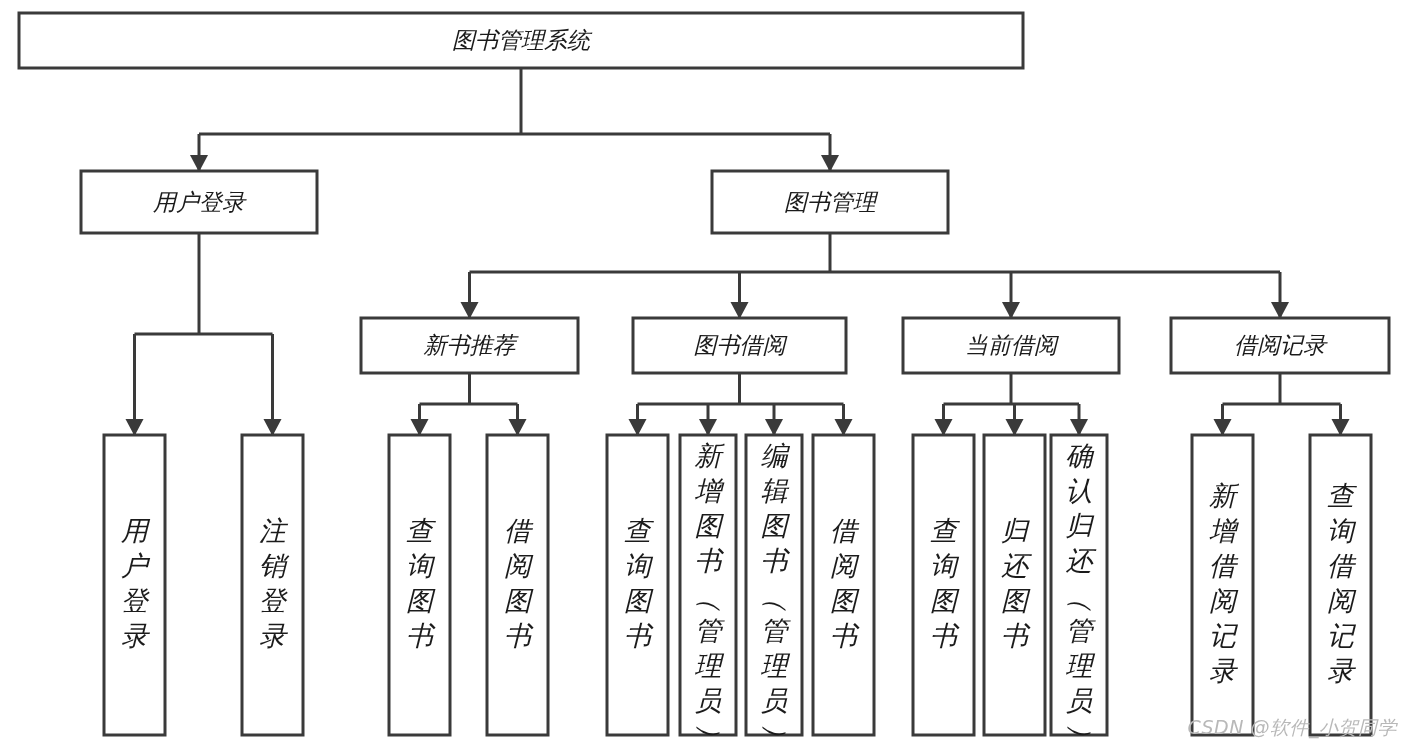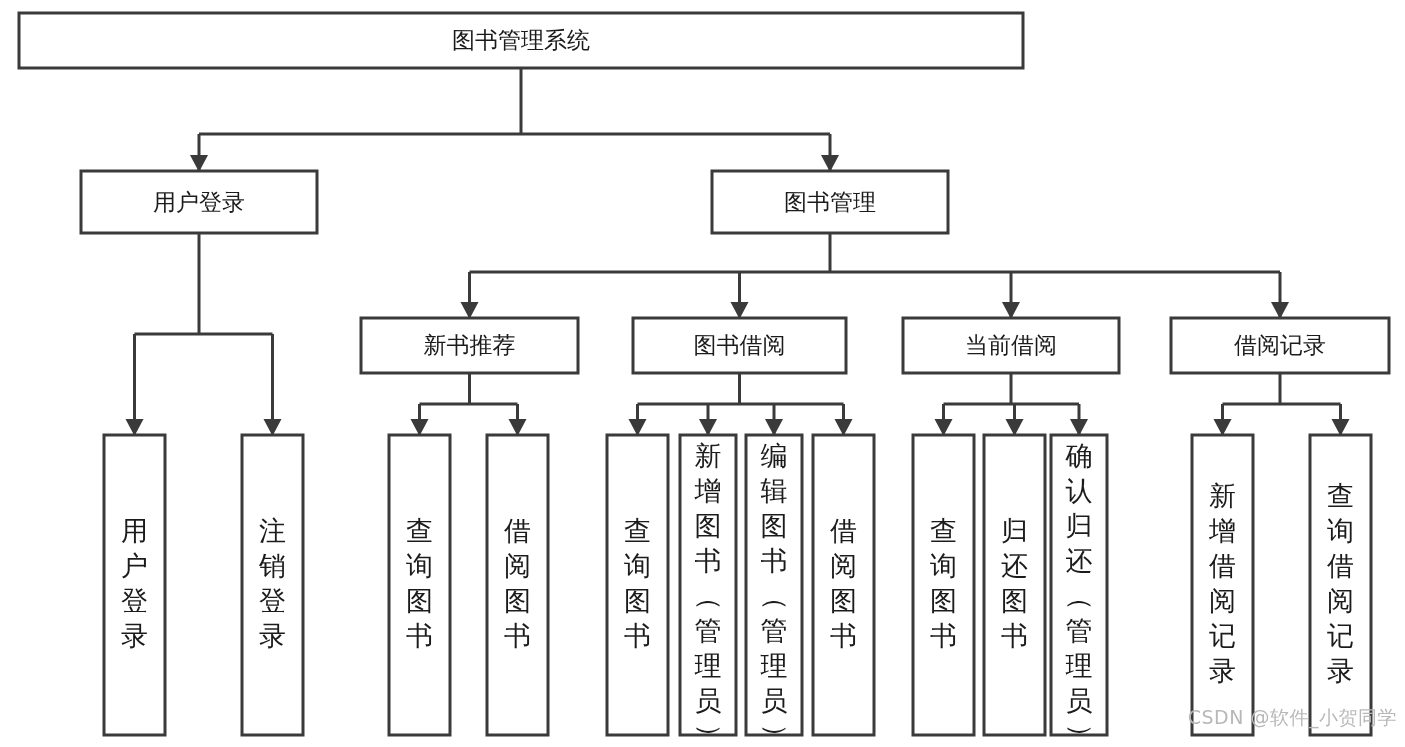--- a/index.html
+++ b/index.html
@@ -11,20 +11,21 @@
     width: 1405px;
     height: 747px;
     font-family: "DejaVu Sans", "Liberation Sans", sans-serif;
     overflow: hidden;
     position: relative;
   }
   #diagram-root {
     position: relative;
     width: 1405px;
     height: 747px;
+    font-style: italic;
   }
   svg#tree-svg {
     position: absolute;
     top: 0;
     left: 0;
     width: 1405px;
     height: 747px;
     display: block;
   }
   .node-box {
@@ -54,21 +55,21 @@
     fill: none;
     stroke-linecap: butt;
   }
   .arrow-head {
     fill: #3a3a3a;
     stroke: none;
   }
   .watermark {
     position: absolute;
     right: 8px;
-    bottom: 16px;
+    bottom: 6px;
     font-family: "DejaVu Sans", "Liberation Sans", sans-serif;
     font-size: 19px;
     color: #b8b8b8;
     white-space: nowrap;
     letter-spacing: 0.5px;
   }
 </style>
 </head>
 <body>
 

